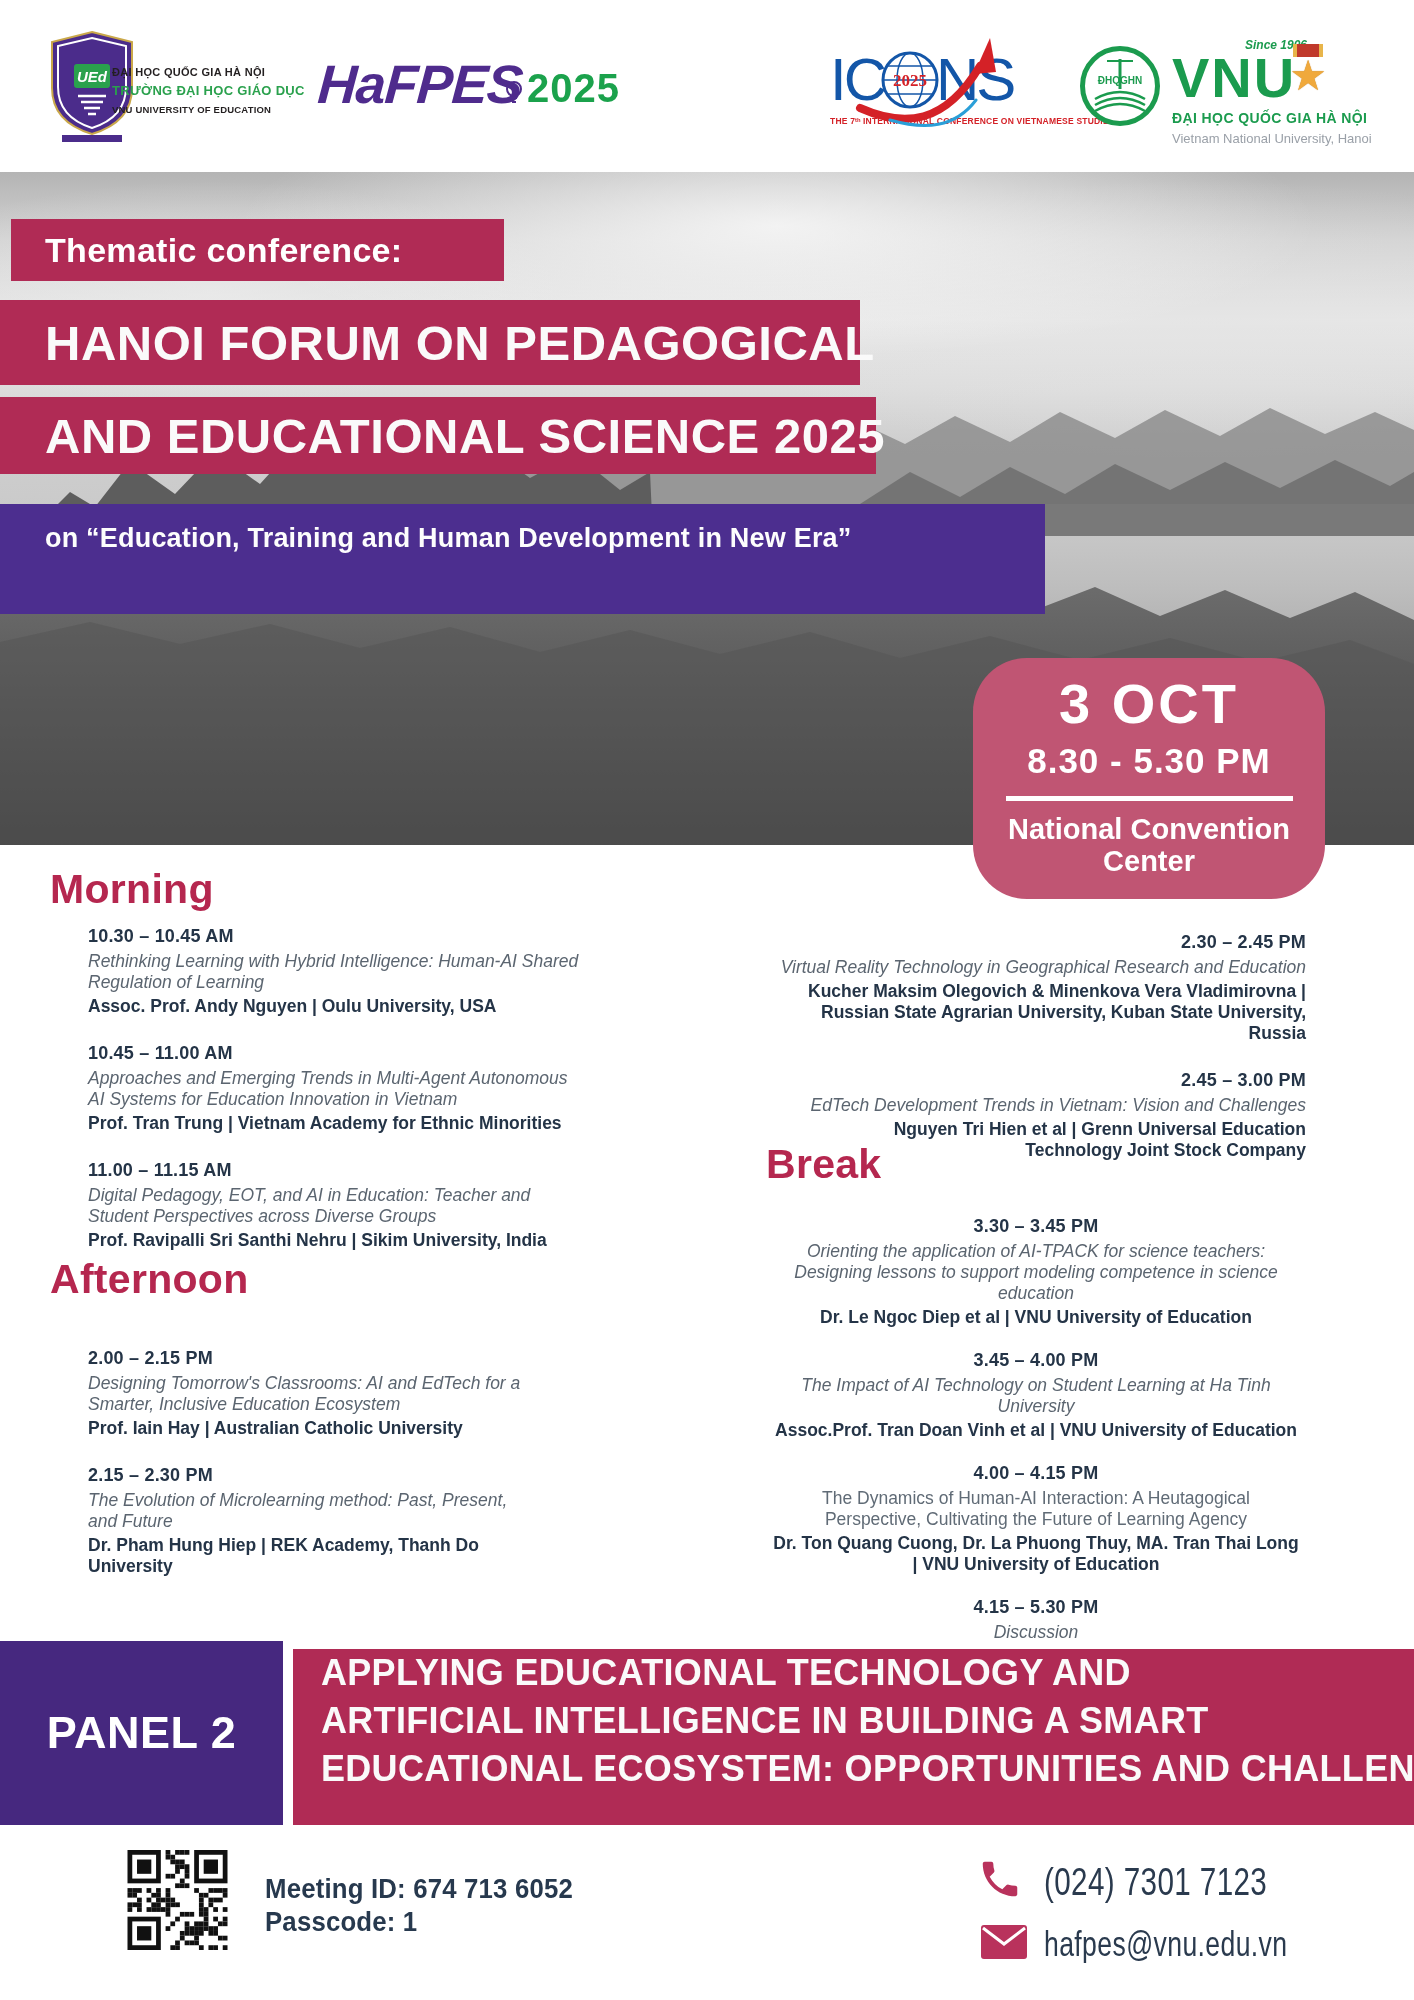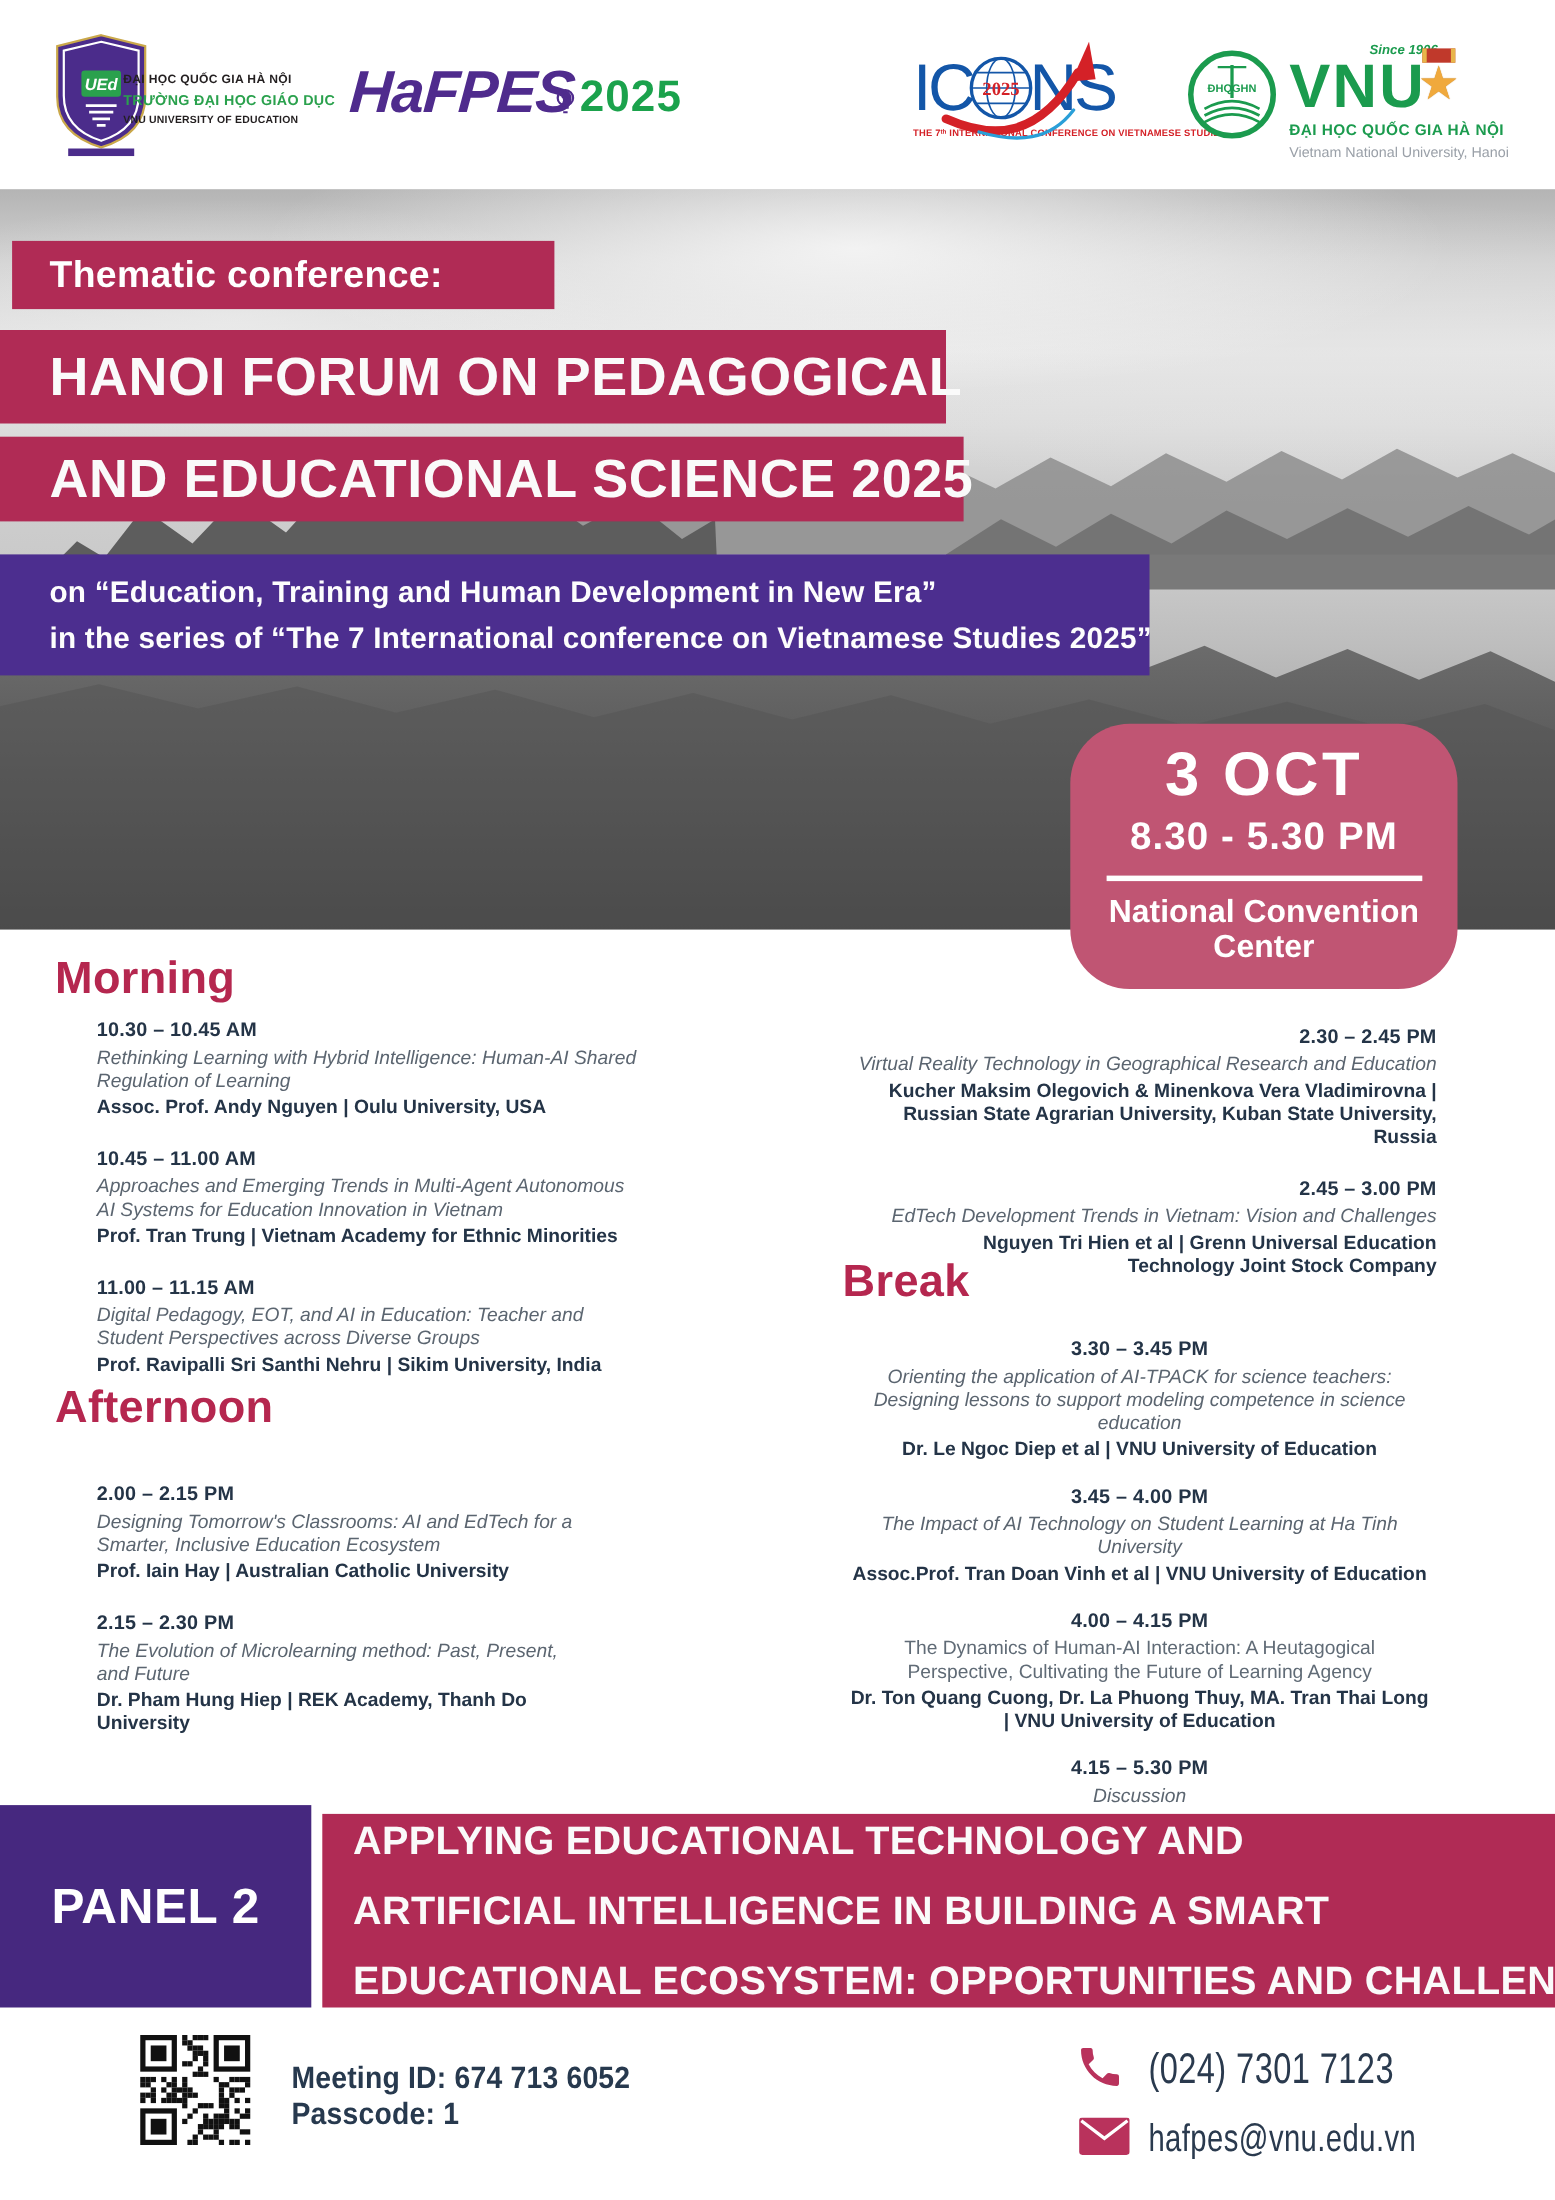--- a/index.html
+++ b/index.html
@@ -58,21 +58,21 @@
   .right2 .item{margin-bottom:22px;text-align:center;}
   .time{font-size:18px;font-weight:bold;color:var(--navy,#243447);line-height:21px;margin-bottom:4px;letter-spacing:.2px;}
   .title{font-size:17.5px;font-style:italic;color:#5b6570;line-height:21px;margin-bottom:3px;white-space:pre-line;}
   .title.plain{font-style:normal;color:#606b76;}
   .speaker{font-size:17.5px;font-weight:bold;color:var(--navy,#243447);line-height:21px;white-space:pre-line;}
   .speaker:empty{display:none;}
 
   
   .panel-left{left:0;top:1641px;width:283px;height:184px;background:var(--panel-purple,#46287f);display:flex;align-items:center;justify-content:center;}
   .panel-left span{color:#fff;font-size:45px;font-weight:bold;letter-spacing:.5px;}
-  .panel-right{left:293px;top:1649px;width:1121px;height:176px;background:var(--crimson,#b02b55);display:flex;flex-direction:column;justify-content:space-between;padding-left:28px;}
+  .panel-right{left:293px;top:1649px;width:1121px;height:176px;background:var(--crimson,#b02b55);display:flex;flex-direction:column;justify-content:flex-start;padding-left:28px;}
   .panel-right div{color:#fafafa;font-size:36px;font-weight:bold;line-height:48px;letter-spacing:.3px;white-space:nowrap;}
 
   
   .meeting{left:265px;top:1872px;transform:scaleX(.92);transform-origin:left top;}
   .meeting div{font-size:28px;font-weight:bold;color:#27394e;line-height:33px;letter-spacing:.2px;}
   .contact-text{font-size:39px;color:#2a3a4e;transform:scaleX(.76);transform-origin:left top;white-space:nowrap;letter-spacing:.5px;}
   .email-text{font-size:35px;}
 </style>
 </head>
 <body>
@@ -163,21 +163,20 @@
     <span>Thematic conference:</span>
   </div>
   <div class="abs title-box t1">
     <span>HANOI FORUM ON PEDAGOGICAL</span>
   </div>
   <div class="abs title-box t2">
     <span>AND EDUCATIONAL SCIENCE 2025</span>
   </div>
   <div class="abs subtitle">
     <div>on “Education, Training and Human Development in New Era”</div>
-    <div>in the series of “The 7 International conference on Vietnamese Studies 2025”</div>
   </div>
 
   <div class="abs badge">
     <div class="badge-date">3 OCT</div>
     <div class="badge-time">8.30 - 5.30 PM</div>
     <div class="badge-divider"></div>
     <div class="badge-venue">
       <div>National Convention</div>
       <div>Center</div>
     </div>

